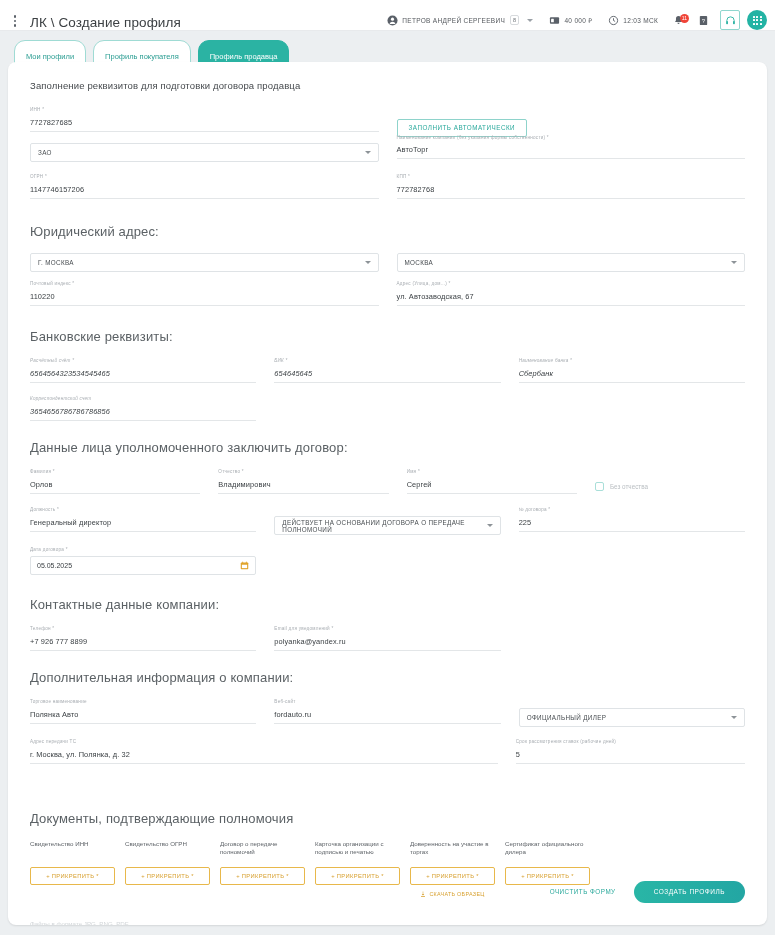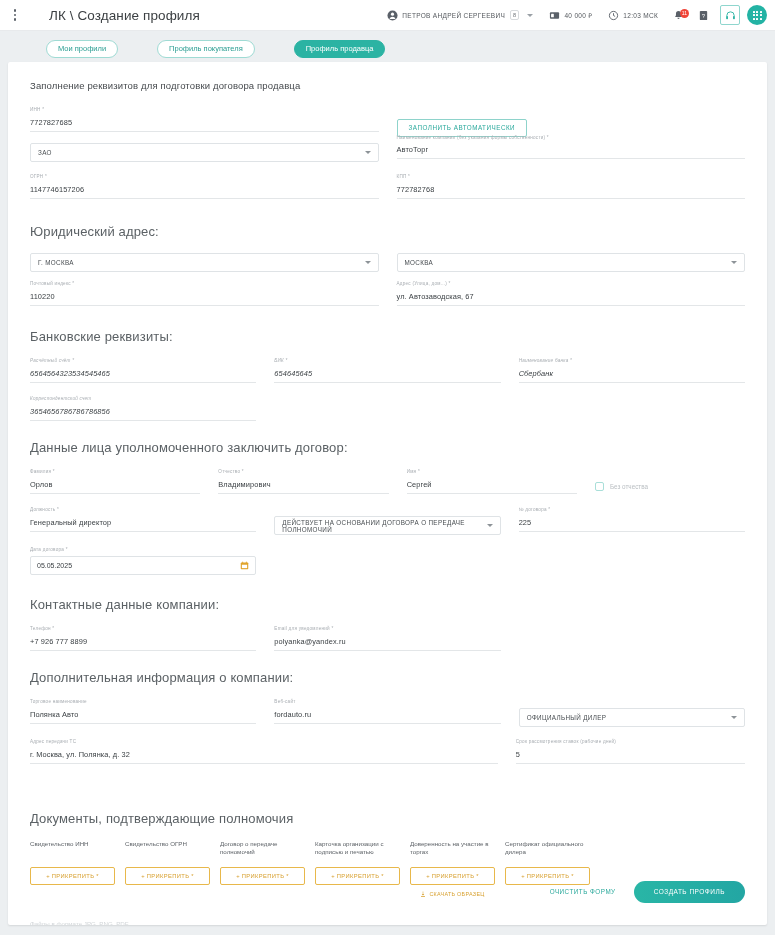--- a/index.html
+++ b/index.html
@@ -7,24 +7,23 @@
     width: 775px; height: 935px;
     background: #eceff1;
     font-family: "Liberation Sans", sans-serif;
     overflow: hidden;
   }
   .app { width: 775px; height: 935px; position: relative; background:#eceff1; }
 
   
   .topbar {
     height: 31px; background: #fff;
-    display: flex; align-items: center;
+    display: flex; align-items: flex-end;
     padding: 0 8px 0 6px;
     border-bottom: 1px solid #e8eaec;
-    gap: 19px;
   }
   .kebab {
     width: 18px; height: 18px; display:flex; flex-direction:column;
     align-items:center; justify-content:center; gap:2px; cursor:pointer;
     margin-right: 6px;
   }
   .kebab i { width:2.5px;height:2.5px;border-radius:50%;background:#5a6068;display:block; }
   .brand { font-size: 13.5px; color: #3c4043; letter-spacing:.1px; white-space:nowrap;}
   .topbar-right { margin-left:auto; display:flex; align-items:center; gap:0px; }
   .tb-item { display:flex; align-items:center; gap:4px; font-size:6.5px;
@@ -51,29 +50,29 @@
     width:20px;height:20px;border-radius:50%;background:#23b3a4;
     display:flex;align-items:center;justify-content:center;margin-left:7px;
   }
   .grid-ico{display:grid;grid-template-columns:repeat(3,2px);grid-gap:1.5px;}
   .grid-ico i{width:2px;height:2px;background:#fff;border-radius:.5px;display:block;}
 
   
   .tabs { display:flex; gap:7px; padding:9px 14px 8px 14px; background:#eceff1; }
   .tab {
     border:1px solid #9fdbd4; border-radius:11px; background:#fff;
-    color:#2a9d92; font-size:7.5px; padding:4px 11px; line-height:1;
-    cursor:pointer; white-space:nowrap;margin-left:32px;
+    color:#2a9d92; font-size:7.5px; padding:12px 11px; line-height:1;
+    cursor:pointer; white-space:nowrap;
   }
   .tab.active { background:#2bb3a3; border-color:#2bb3a3; color:#fff; }
 
   
   .card {
     position:absolute; left:8px; right:8px; top:62px; bottom:10px;
-    background:#fff; border-radius:2px; box-shadow:0 1px 2px rgba(0,0,0,.10);
+    background:#fff; border-radius:8px; box-shadow:0 1px 2px rgba(0,0,0,.10);
     padding: 18px 22px 0 22px; overflow:hidden;
   }
   .sec-title { font-size:13px; color:#5b6165; margin-bottom:14px; letter-spacing:.15px;}
   .sec-title.big { font-size:9.5px; color:#45494d; margin-bottom:16px;}
 
   .row { display:flex; gap:18px; align-items:flex-start;justify-content:center; }
   .col { flex:1; min-width:0; }
   .col-3 { width:calc((100% - 36px)/3); flex:none;font-style:italic; }
 
   .field { position:relative; padding-top:9px; margin-bottom:13px; }

